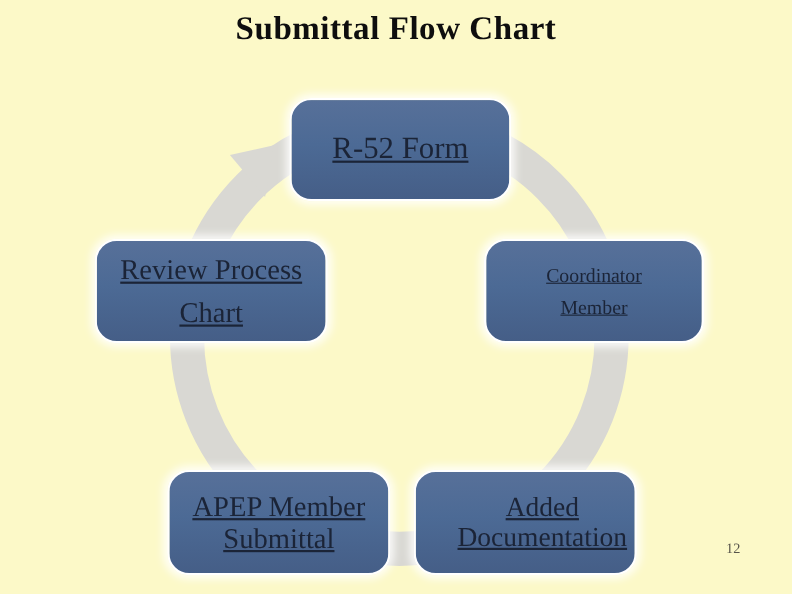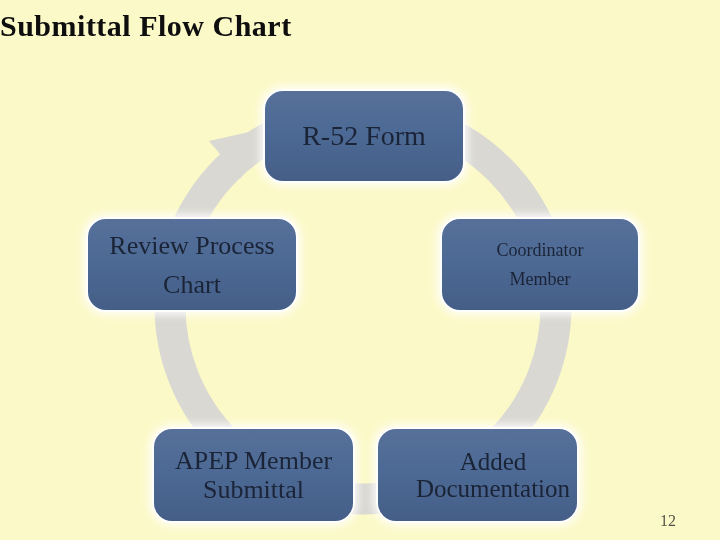--- a/index.html
+++ b/index.html
@@ -9,57 +9,57 @@
     overflow: hidden;
     background: #FCF9C8;
     font-family: "Liberation Serif", serif;
   }
   .slide { position: absolute; inset: 0; }
 
   .title {
     position: absolute;
     top: 9px; left: 0; width: 720px;
     margin: 0;
+    text-align: center;
     font-size: 30px;
     font-weight: bold;
     letter-spacing: 0.5px;
     color: #0e0e0e;
   }
 
   .ring-svg { position: absolute; left: 0; top: 0; z-index: 0; }
 
   .node {
     position: absolute; z-index: 1;
     display: flex; flex-direction: column;
     align-items: center; justify-content: center;
     text-align: center;
     border-radius: 20px;
     border: 2px solid #ffffff;
     background: linear-gradient(180deg, #577099 0%, #4c6a95 45%, #455e87 100%);
     box-shadow: 0 0 8px 3px rgba(255,255,255,0.85);
     color: #1B2437;
     box-sizing: border-box;
   }
-  .node .line { display: block; }
+  .node .line { display: block; text-decoration: underline; }
 
   .node-top    { left: 263px; top:  89px; width: 202px; height: 94px; font-size: 28px; }
   .node-left   { left:  86px; top: 217px; width: 212px; height: 95px; font-size: 26px; line-height: 39px; }
   .node-right  { left: 440px; top: 217px; width: 200px; height: 95px; font-size: 18px; line-height: 29px; }
   .node-bl     { left: 152px; top: 427px; width: 203px; height: 96px; font-size: 26px; line-height: 29px; }
   .node-br     { left: 376px; top: 427px; width: 203px; height: 96px; font-size: 25px; line-height: 27px; padding-left: 31px; }
 
   .page-number {
     position: absolute;
     left: 660px; top: 491px;
     width: 30px;
     text-align: left;
-    font-size: 16px;
+    font-size: 13px;
     color: #56544a;
     z-index: 2;
-    margin-top: 21px;
   }
 </style>
 </head>
 <body>
 
 <div class="slide">
 
   <h1 class="title">Submittal Flow Chart</h1>
 
   <svg class="ring-svg" width="720" height="540" viewBox="0 0 720 540">

